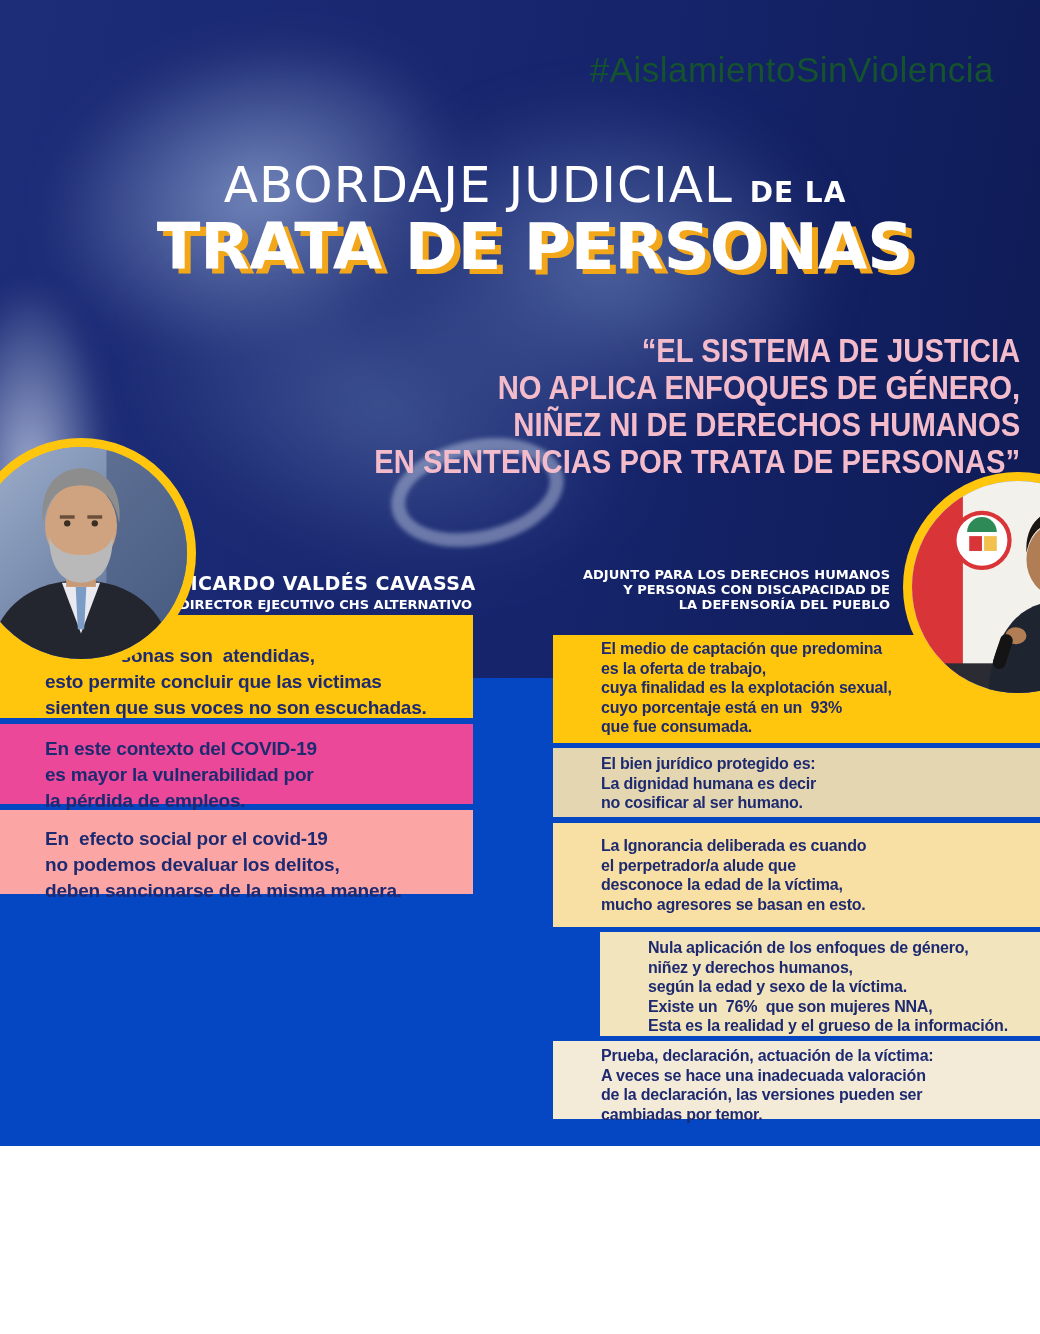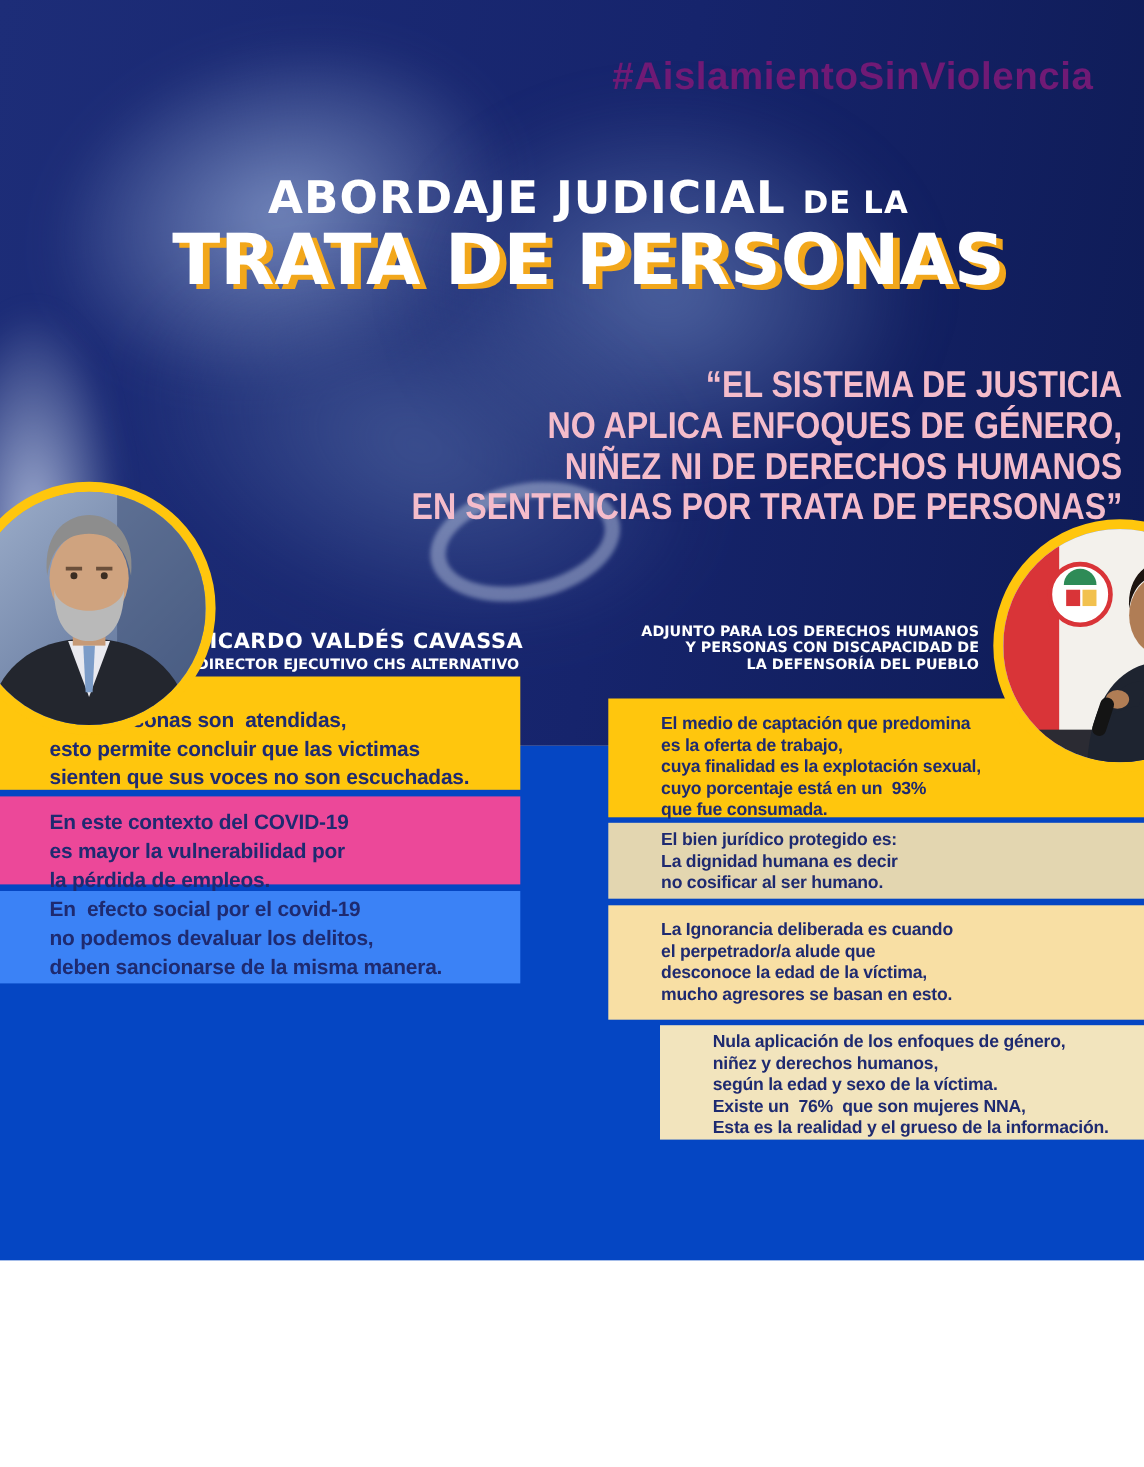--- a/index.html
+++ b/index.html
@@ -13,23 +13,23 @@
   .blob1 { left:40px; top:40px; width:430px; height:310px; background:radial-gradient(closest-side,rgba(139,160,207,.8),rgba(139,160,207,0)); filter:blur(18px); transform:rotate(-15deg); }
   .blob2 { left:370px; top:90px; width:470px; height:350px; background:radial-gradient(closest-side,rgba(109,134,189,.65),rgba(109,134,189,0)); filter:blur(24px); }
   .blob3 { left:-50px; top:280px; width:160px; height:380px; background:radial-gradient(closest-side,rgba(183,196,224,.85),rgba(183,196,224,0)); filter:blur(12px); }
   .blob4 { left:110px; top:240px; width:540px; height:330px; background:radial-gradient(closest-side,rgba(94,118,173,.55),rgba(94,118,173,0)); filter:blur(26px); transform:rotate(18deg); }
   .rope { position:absolute; left:390px; top:440px; width:175px; height:105px; border:14px solid rgba(197,208,230,.45); border-radius:50%; transform:rotate(-12deg); filter:blur(2px); }
 
   
   .mid-band { position:absolute; left:0; top:678px; width:1040px; height:468px; background:#0546C3; }
 
   
-  .hashtag { position:absolute; top:50px; right:46px; color:#701a75; font-size:35px; font-weight:700; letter-spacing:.5px; z-index:3; }
+  .hashtag { position:absolute; top:50px; right:46px; color:#14532d; font-size:35px; font-weight:400; letter-spacing:.5px; z-index:3; }
   .title { position:absolute; left:30px; top:156px; width:1010px; text-align:center; z-index:3; color:#fff; font-family:"DejaVu Sans", sans-serif; }
-  .title-l1 { font-size:41px; font-weight:700; letter-spacing:1px; }
+  .title-l1 { font-size:50px; font-weight:400; letter-spacing:1px; }
   .title-l1-small { font-size:28px; font-weight:800; letter-spacing:1px;text-align:center; }
   .title-l2 { font-size:64px; font-weight:800; letter-spacing:0; line-height:66px; text-shadow:6px 5px 0 #F2A71B; }
   .quote { position:absolute; right:20px; top:332px; text-align:right; color:#F4BCCB; z-index:3;
            font-size:34px; line-height:37px; font-weight:800; white-space:pre-line;
            transform:scaleX(.86); transform-origin:100% 0; font-family:"Liberation Sans", sans-serif; }
 
   
   .photo { position:absolute; border:9px solid #FFC60D; border-radius:50%; overflow:hidden; width:230px; height:230px; z-index:5; background:#7d92c4; }
   .photo svg { display:block; width:100%; height:100%; }
   .photo-left  { left:-34px; top:438px; }
@@ -41,22 +41,22 @@
   .name-right { right:150px; top:564px; text-align:right; }
   .sp-name { font-size:19px; font-weight:800; letter-spacing:.5px; font-family:"DejaVu Sans", sans-serif; }
   .sp-role { font-size:13px; line-height:15px; font-weight:700; margin-top:3px; white-space:pre-line; font-family:"DejaVu Sans", sans-serif; }
 
   
   .stmt { position:absolute; z-index:2; color:#1E2A70; font-weight:700; white-space:pre-wrap; font-family:"Liberation Sans", sans-serif; }
   .stmt-left  { left:0; width:473px; padding-left:45px; padding-right:8px; font-size:19px; line-height:26px; letter-spacing:-.2px; }
   .stmt-right { left:553px; width:487px; padding-left:48px; padding-right:10px; font-size:16px; line-height:19.5px; letter-spacing:-.2px; }
   .l1 { top:615px; height:103px; padding-top:28px; background:#FFC60D; }
   .l2 { top:724px; height:80px;  padding-top:12px; background:#ec4899; }
-  .l3 { top:810px; height:84px;  padding-top:5px; background:#3b82f6; }
-  .r1 { top:635px; height:108px; padding-top:14px; background:#FFC60D; }
+  .l3 { top:810px; height:84px;  padding-top:16px; background:#fca5a5; }
+  .r1 { top:635px; height:108px; padding-top:4px; background:#FFC60D; }
   .r2 { top:748px; height:69px;  padding-top:6px;  background:#E3D6B0; }
   .r3 { top:823px; height:104px; padding-top:13px; background:#F8DFA4; }
   .r4 { top:932px; height:104px; padding-top:6px;  background:#F2E4BD;margin-left:47px; }
   .r5 { top:1041px; height:78px; padding-top:5px;  background:#F3EBD8; }
 
   
   .footer { position:absolute; left:0; top:1146px; width:1040px; height:188px; background:#fff; }
 </style>
 </head>
 <body>
@@ -166,20 +166,24 @@
 desconoce la edad de la víctima,
 mucho agresores se basan en esto.</div>
   <div class="stmt stmt-right r2">El bien jurídico protegido es:
 La dignidad humana es decir
 no cosificar al ser humano.</div>
   <div class="stmt stmt-right r4">Nula aplicación de los enfoques de género,
 niñez y derechos humanos,
 según la edad y sexo de la víctima.
 Existe un  76%  que son mujeres NNA,
 Esta es la realidad y el grueso de la información.</div>
+  <div class="stmt stmt-right r5">Prueba, declaración, actuación de la víctima:
+A veces se hace una inadecuada valoración
+de la declaración, las versiones pueden ser
+cambiadas por temor.</div>
 
   <div class="footer">
 
     
 
     
 
     
 
   </div>

